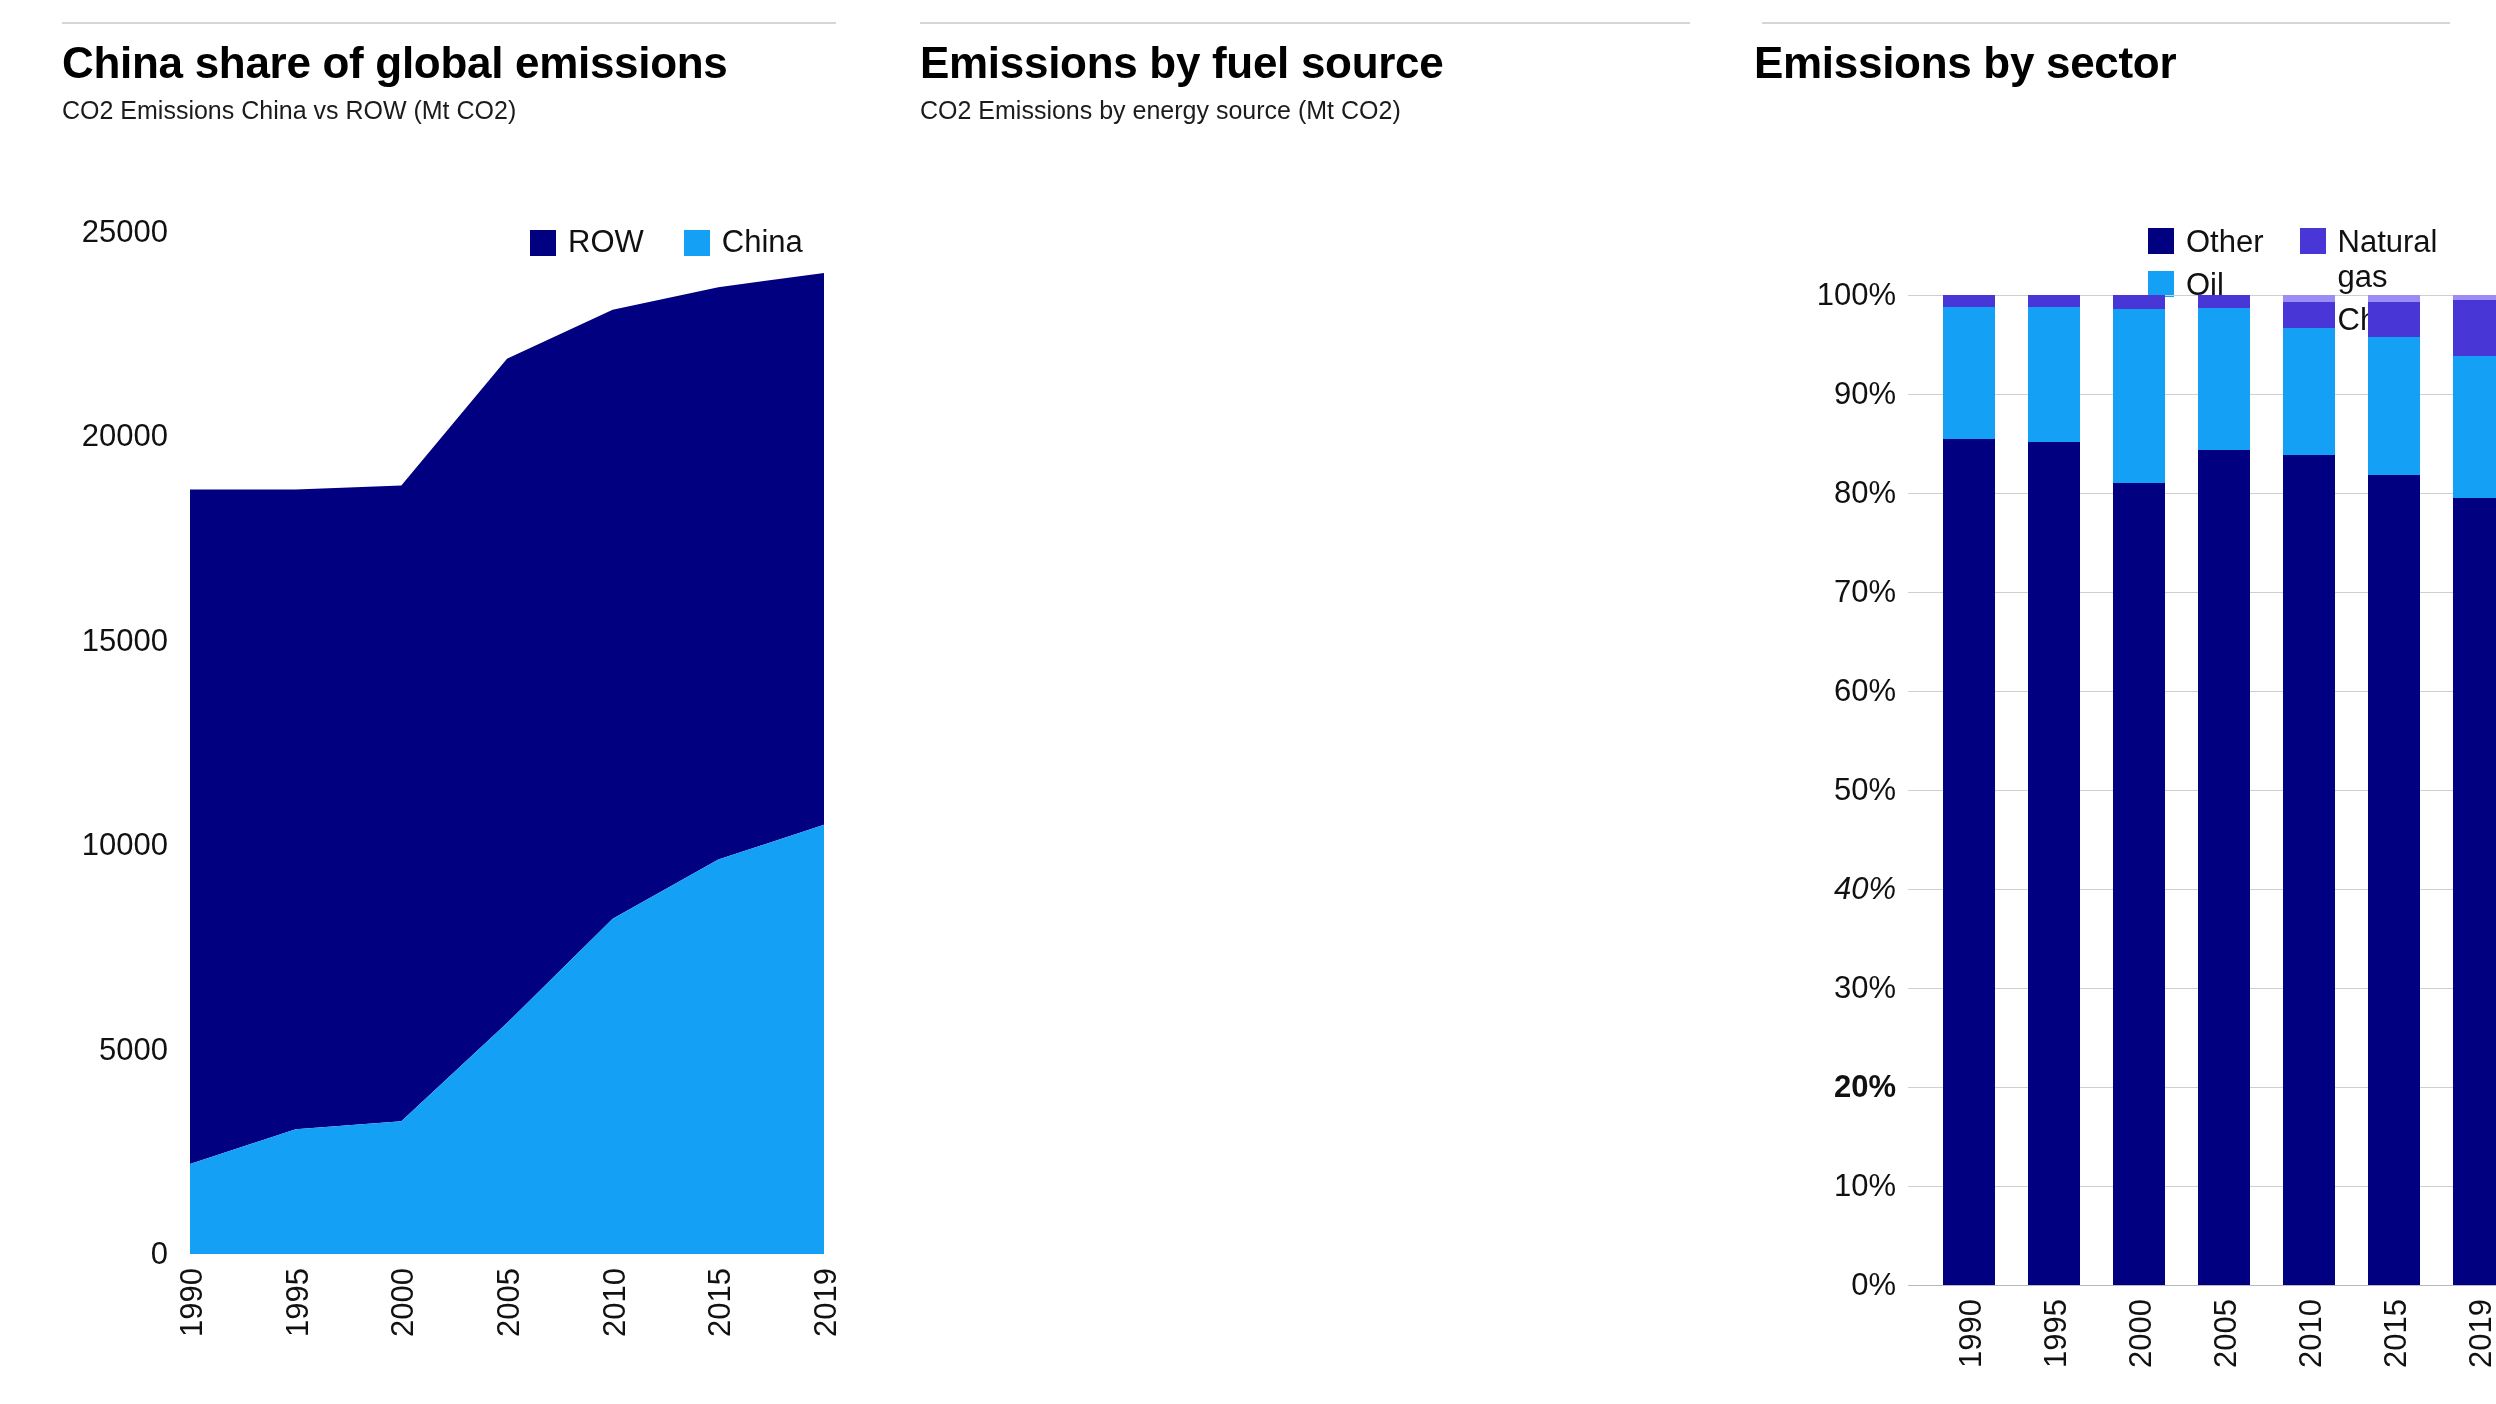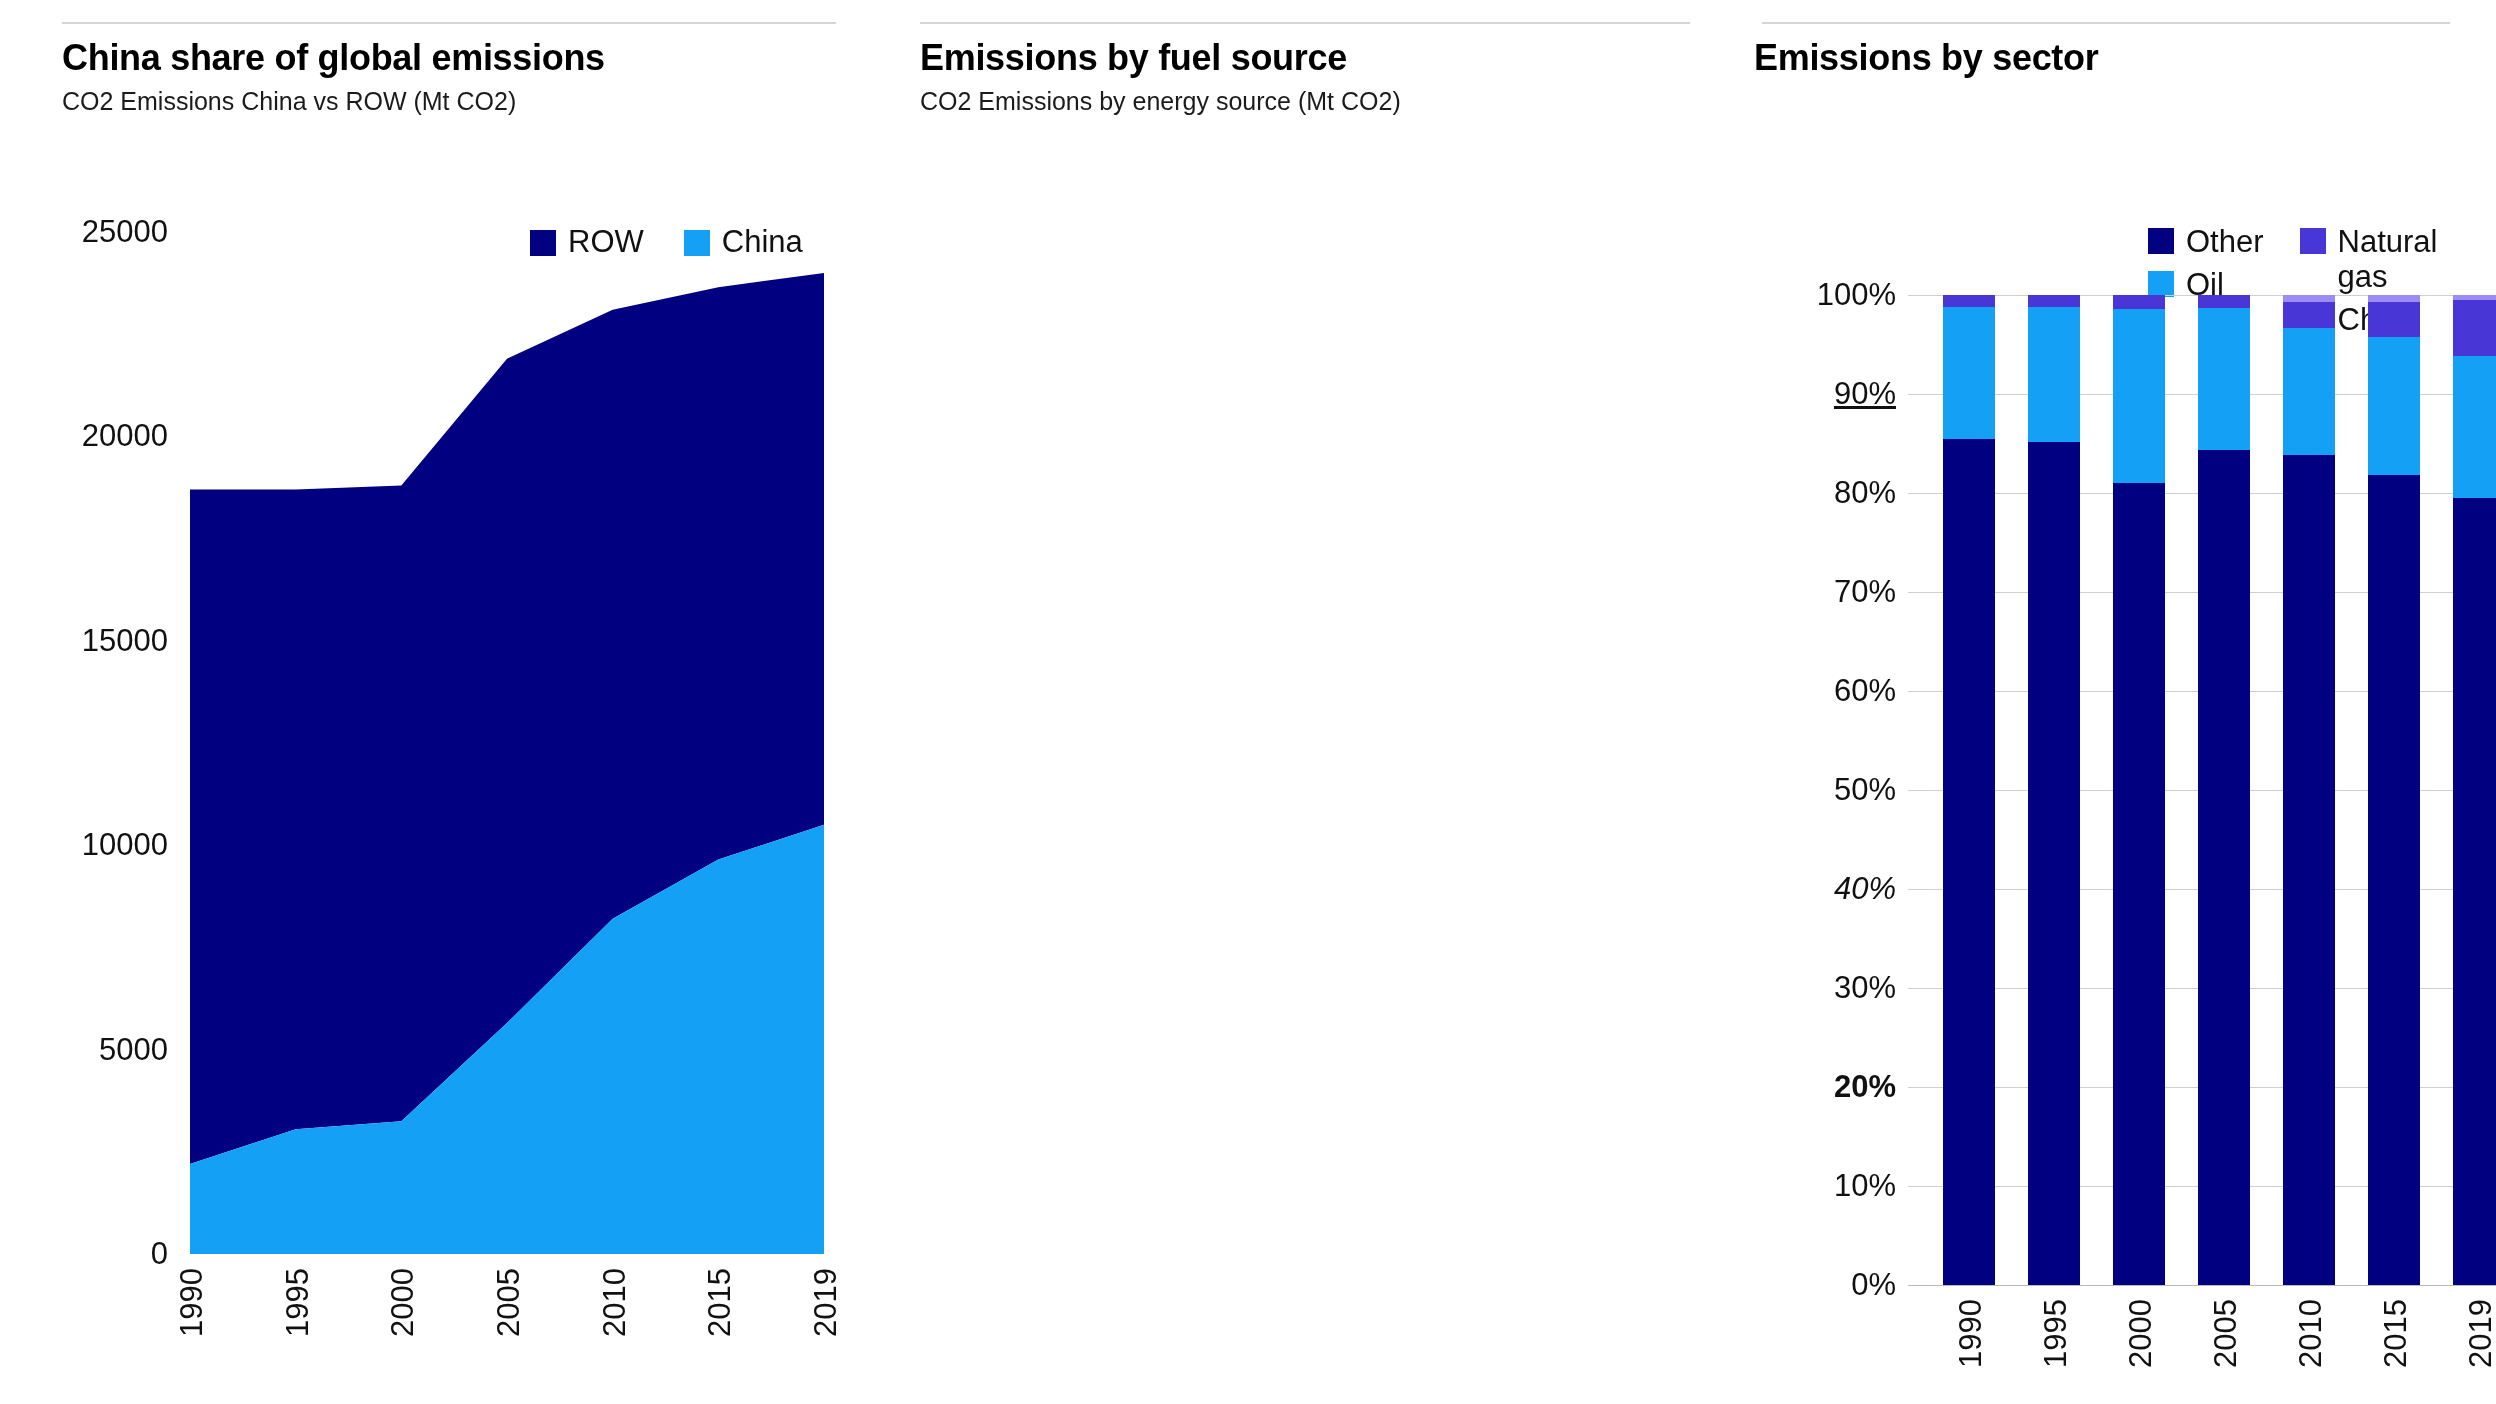--- a/index.html
+++ b/index.html
@@ -24,21 +24,21 @@
   .panel-c{width:766px;}
 
   .rule{
     height:2px;background:#d6d6d6;
     margin:22px 44px 0 62px;
   }
   .panel-b .rule{margin:22px 40px 0 40px;}
   .panel-c .rule{margin:22px 46px 0 32px;}
 
   .ptitle{
-    font-size:36px;font-weight:bold;letter-spacing:-0.3px;
+    font-size:44px;font-weight:bold;letter-spacing:-0.3px;
     margin:14px 0 0 62px;color:#000;
     line-height:1.12;
   }
   .panel-b .ptitle{margin-left:40px;}
   .panel-c .ptitle{margin-left:24px;}
 
   .psub{
     font-size:25px;font-weight:normal;color:#1b1b1b;
     margin:8px 0 0 62px;line-height:1.2;
   }
@@ -170,21 +170,21 @@
         <div class="ylab axis-label" style="top: 594px; right: 625px; font-style: italic;">40%</div>
         <div class="gridline" style="top: 495px; width: 613px; left: -18px;"></div>
         <div class="ylab axis-label" style="top: 495px; right: 625px;">50%</div>
         <div class="gridline" style="top: 396px; width: 613px; left: -18px;"></div>
         <div class="ylab axis-label" style="top: 396px; right: 625px;">60%</div>
         <div class="gridline" style="top: 297px; width: 613px; left: -18px;"></div>
         <div class="ylab axis-label" style="top: 297px; right: 625px;">70%</div>
         <div class="gridline" style="top: 198px; width: 613px; left: -18px;"></div>
         <div class="ylab axis-label" style="top: 198px; right: 625px;">80%</div>
         <div class="gridline" style="top: 99px; width: 613px; left: -18px;"></div>
-        <div class="ylab axis-label" style="top: 99px; right: 625px; text-decoration: underline;">90%</div>
+        <div class="ylab axis-label" style="top: 99px; right: 625px;">90%</div>
         <div class="gridline" style="top: 0px; width: 613px; left: -18px;"></div>
         <div class="ylab axis-label" style="top: 0px; right: 625px;">100%</div>
         <div class="bar" style="left: 16.5px; width: 52px; height: 990px;">
           <div class="seg" style="background: rgb(0, 0, 128); bottom: 0px; height: 846.45px;"></div>
           <div class="seg" style="background: rgb(20, 160, 245); bottom: 846.45px; height: 131.67px;"></div>
           <div class="seg" style="background: rgb(73, 54, 214); bottom: 978.12px; height: 11.88px;"></div>
         </div>
         <div class="xlab" style="left: 26.5px; top: 1004px;">1990</div>
         <div class="bar" style="left: 101.5px; width: 52px; height: 990px;">
           <div class="seg" style="background: rgb(0, 0, 128); bottom: 0px; height: 843.48px;"></div>

